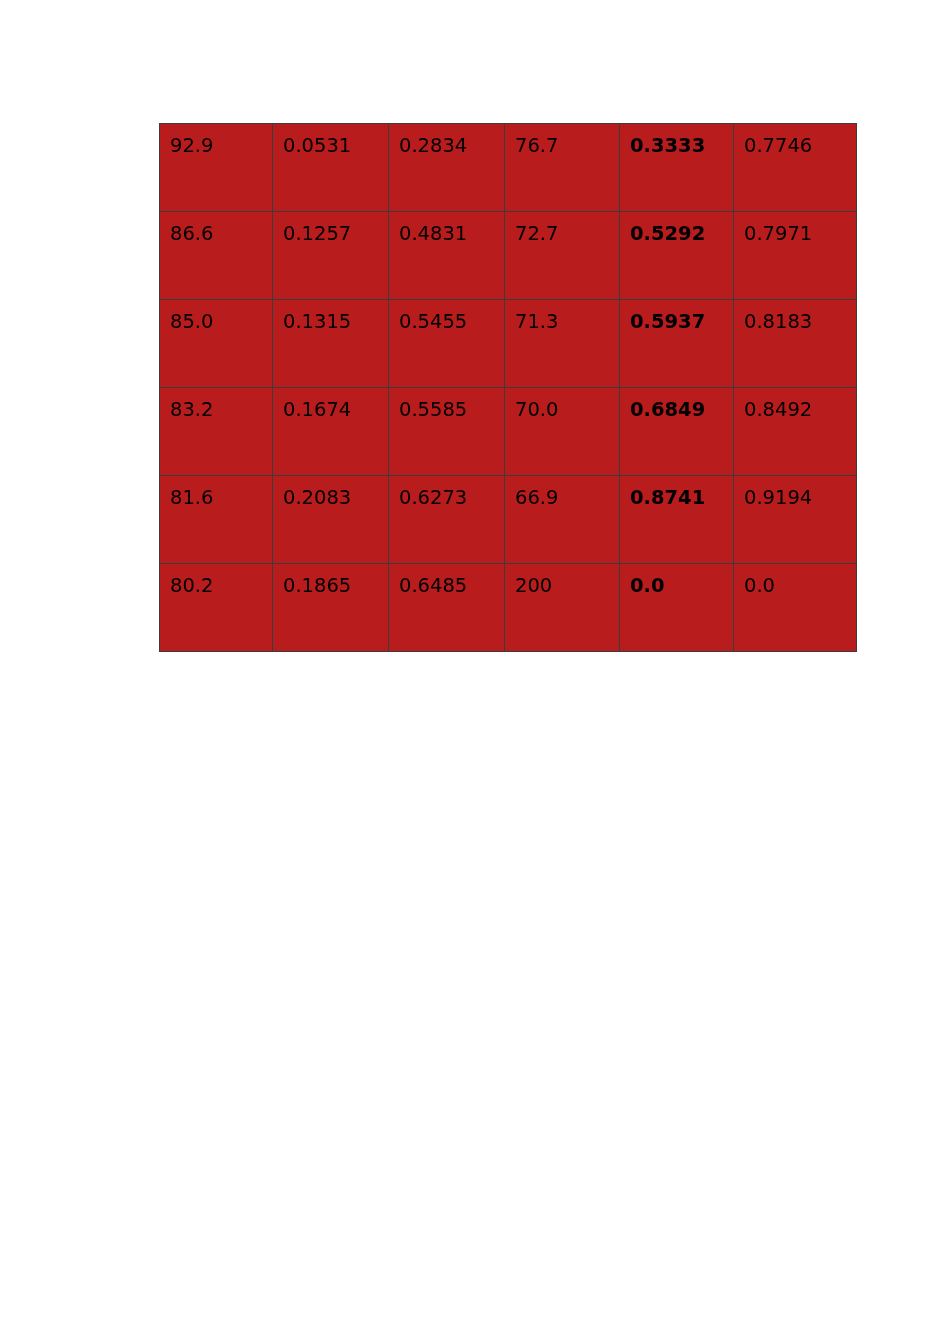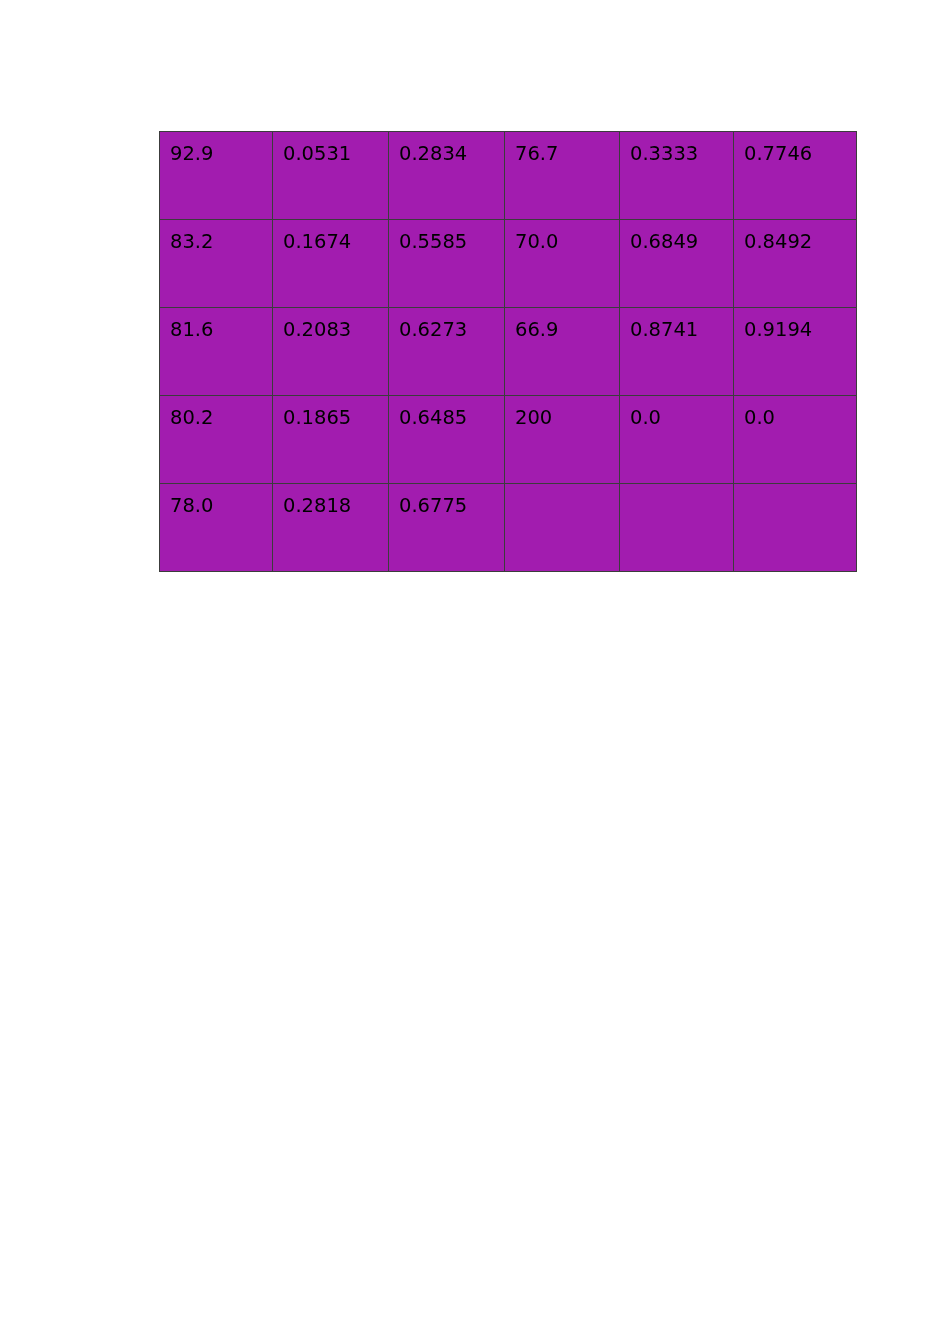--- a/index.html
+++ b/index.html
@@ -21,46 +21,46 @@
     left: 0;
     top: 0;
     width: 950px;
     height: 1344px;
     background: #ffffff;
   }
 
   .data-table {
     position: absolute;
     left: 159px;
-    top: 131px;
+    top: 123px;
     width: 631px;
     border-collapse: collapse;
     table-layout: fixed;
-    background: #a21caf;
+    background: #b91c1c;
   }
 
   .data-table td {
     border: 1px solid #3c3c3c;
     height: 76px;
     vertical-align: top;
     padding: 11px 0 0 10px;
     font-size: 19.5px;
     line-height: 1.15;
     font-family: "DejaVu Sans", "Liberation Sans", sans-serif;
     color: #000000;
     font-weight: 400;
     white-space: nowrap;
     overflow: hidden;
   }
 
   .data-table td.c0 { width: 102px; }
   .data-table td.c1 { width: 105px; }
   .data-table td.c2 { width: 105px; }
   .data-table td.c3 { width: 104px; }
-  .data-table td.c4 { width: 103px; }
+  .data-table td.c4 { width: 103px; font-weight: bold; }
   .data-table td.c5 { width: 112px; }
 
   .cell-empty { }
 </style>
 </head>
 <body>
 
 <div class="page">
 
   <table class="data-table">
@@ -70,21 +70,37 @@
         <td class="c0">92.9</td>
         <td class="c1">0.0531</td>
         <td class="c2">0.2834</td>
         <td class="c3">76.7</td>
         <td class="c4">0.3333</td>
         <td class="c5">0.7746</td>
       </tr>
 
 
 
+      <tr>
+        <td class="c0">86.6</td>
+        <td class="c1">0.1257</td>
+        <td class="c2">0.4831</td>
+        <td class="c3">72.7</td>
+        <td class="c4">0.5292</td>
+        <td class="c5">0.7971</td>
+      </tr>
 
+      <tr>
+        <td class="c0">85.0</td>
+        <td class="c1">0.1315</td>
+        <td class="c2">0.5455</td>
+        <td class="c3">71.3</td>
+        <td class="c4">0.5937</td>
+        <td class="c5">0.8183</td>
+      </tr>
 
       <tr>
         <td class="c0">83.2</td>
         <td class="c1">0.1674</td>
         <td class="c2">0.5585</td>
         <td class="c3">70.0</td>
         <td class="c4">0.6849</td>
         <td class="c5">0.8492</td>
       </tr>
 
@@ -100,25 +116,17 @@
 
       <tr>
         <td class="c0">80.2</td>
         <td class="c1">0.1865</td>
         <td class="c2">0.6485</td>
         <td class="c3">200</td>
         <td class="c4">0.0</td>
         <td class="c5">0.0</td>
       </tr>
 
-      <tr>
-        <td class="c0">78.0</td>
-        <td class="c1">0.2818</td>
-        <td class="c2">0.6775</td>
-        <td class="c3 cell-empty"></td>
-        <td class="c4 cell-empty"></td>
-        <td class="c5 cell-empty"></td>
-      </tr>
 
     </tbody>
   </table>
 
 </div>
 
 </body></html>

